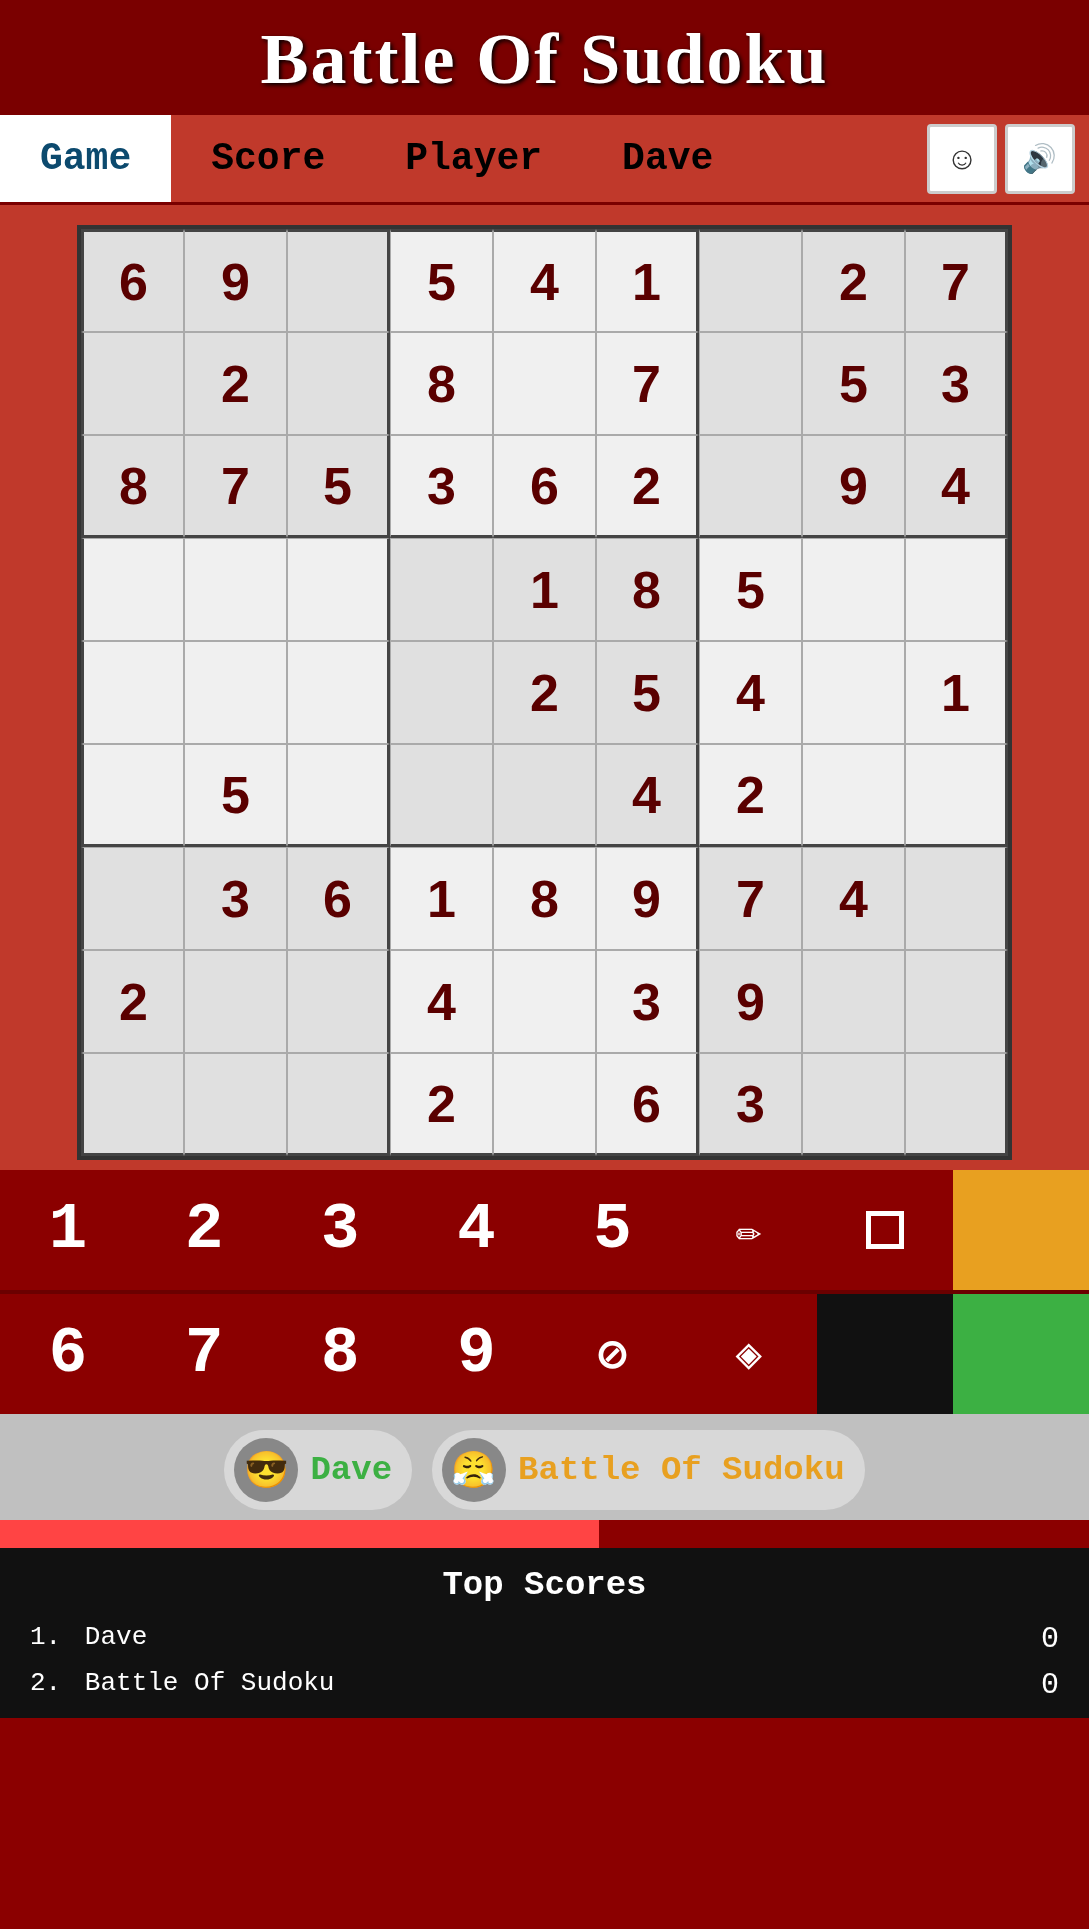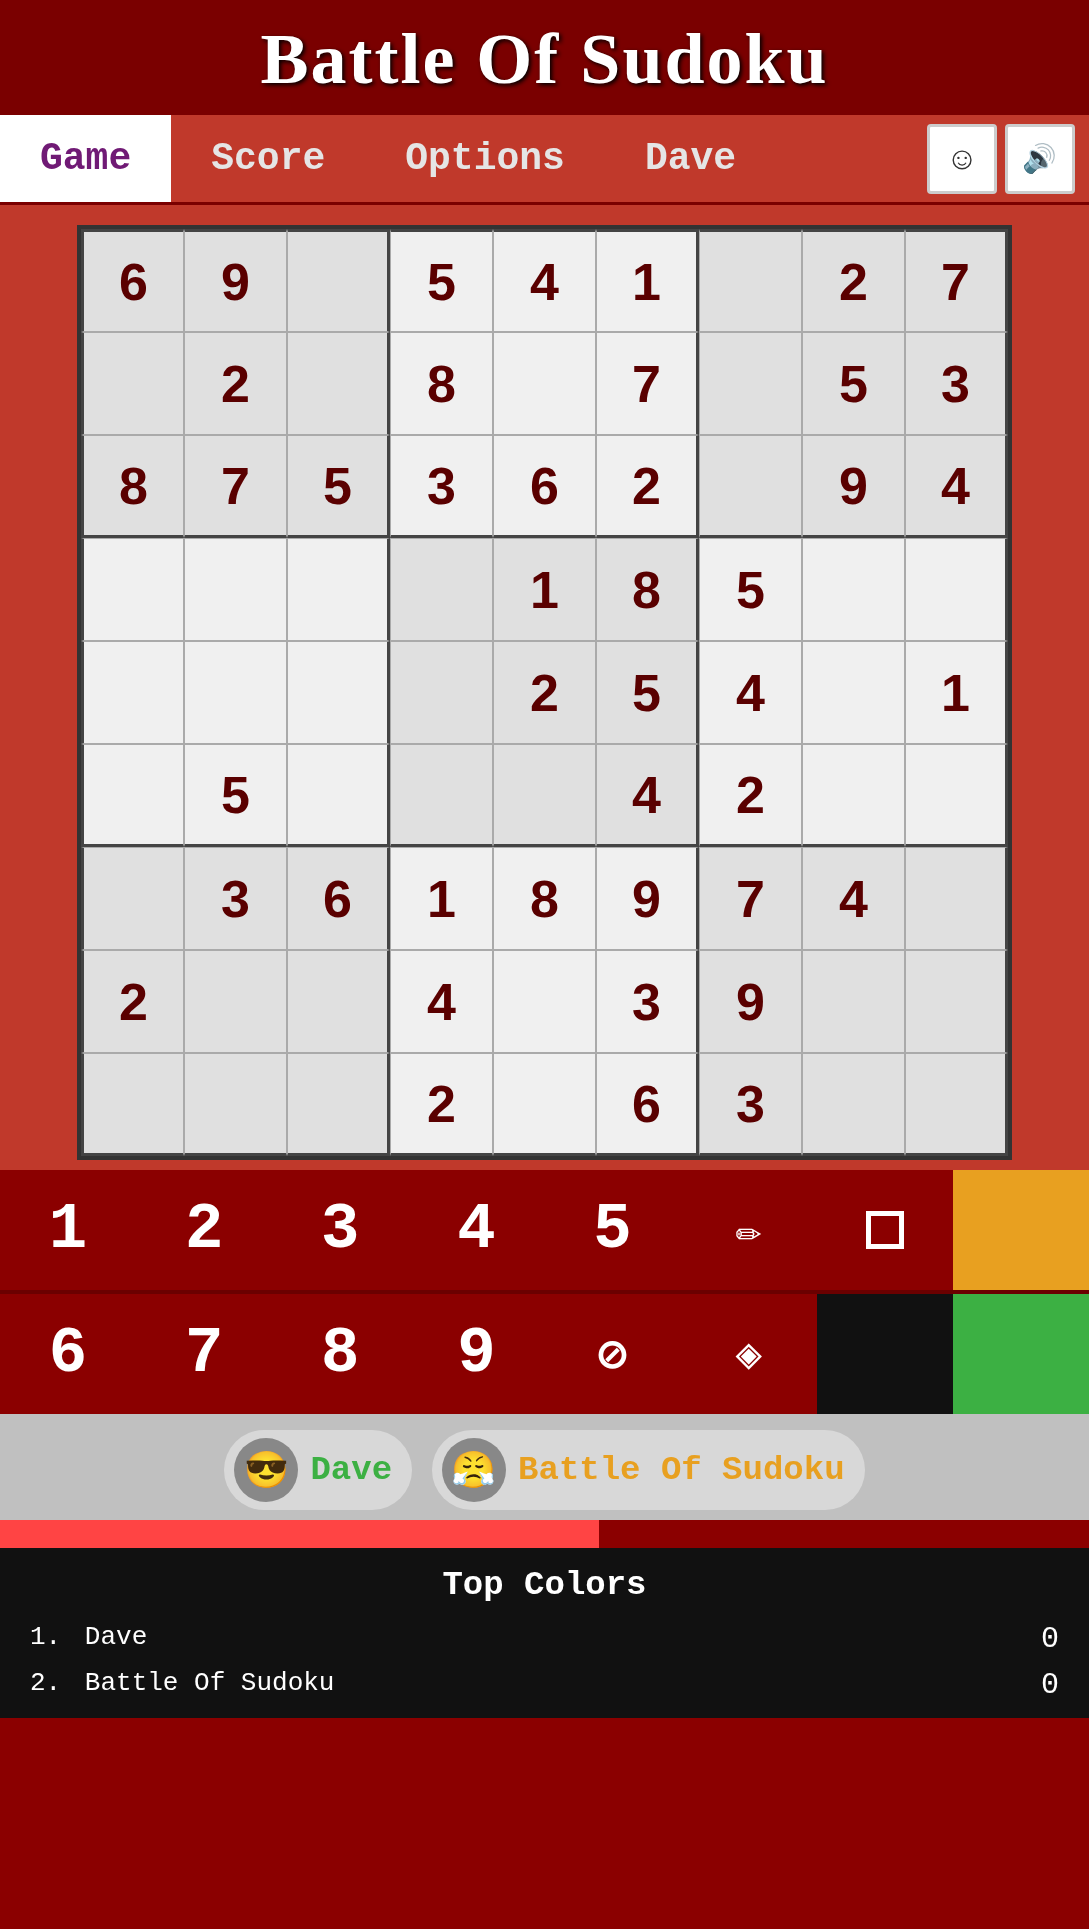--- a/index.html
+++ b/index.html
@@ -34,27 +34,27 @@
       width: 100%;
       background: #c0392b;
       display: flex;
       align-items: stretch;
       border-bottom: 3px solid #7a0000;
     }
     .nav-tab {
       padding: 22px 40px;
       font-size: 38px;
       font-weight: bold;
-      color: #e5e5e5;
+      color: #000000;
       cursor: pointer;
       font-family: 'Courier New', monospace;
     }
     .nav-tab.active {
       background: white;
-      color: #701a75;
+      color: #0c4a6e;
     }
     .nav-icons {
       margin-left: auto;
       display: flex;
       align-items: center;
       padding-right: 10px;
     }
     .nav-icon-btn {
       width: 70px;
       height: 70px;
@@ -237,21 +237,21 @@
 </head>
 <body>
 
 <div class="title-bar">
   <div class="title-text">Battle Of Sudoku</div>
 </div>
 
 <div class="nav-bar">
   <div class="nav-tab active">Game</div>
   <div class="nav-tab">Score</div>
-  <div class="nav-tab">Options</div>
+  <div class="nav-tab">Player</div>
   <div class="nav-tab">Dave</div>
   <div class="nav-icons">
     <div class="nav-icon-btn">
       <span>☺</span>
     </div>
     <div class="nav-icon-btn">
       <span style="font-size:28px;">🔊</span>
     </div>
   </div>
 </div>
@@ -385,21 +385,21 @@
       <span class="player-name orange">Battle Of Sudoku</span>
     </div>
   </div>
 </div>
 
 <div class="score-bar-wrapper">
   <div class="score-bar-fill" id="score-bar-fill" style="width: 55%;"></div>
 </div>
 
 <div class="top-scores-section">
-  <div class="top-scores-title">Top Colors</div>
+  <div class="top-scores-title">Top Scores</div>
   <div class="score-row">
     <span class="score-name">
       <span>1.</span>
       <span style="margin-left:8px;">Dave</span>
     </span>
     <span class="score-value">0</span>
   </div>
   <div class="score-row">
     <span class="score-name">
       <span>2.</span>

